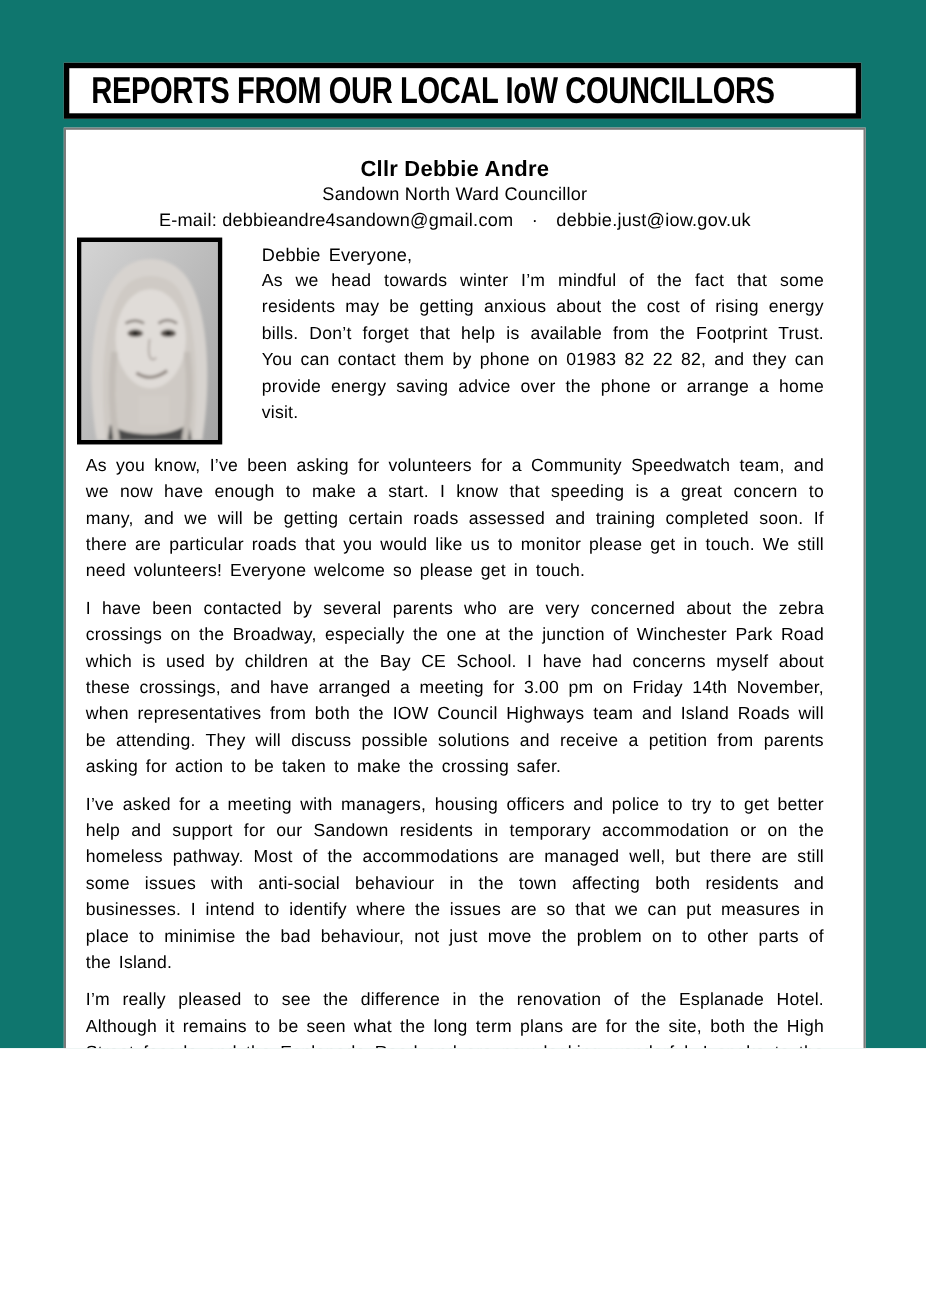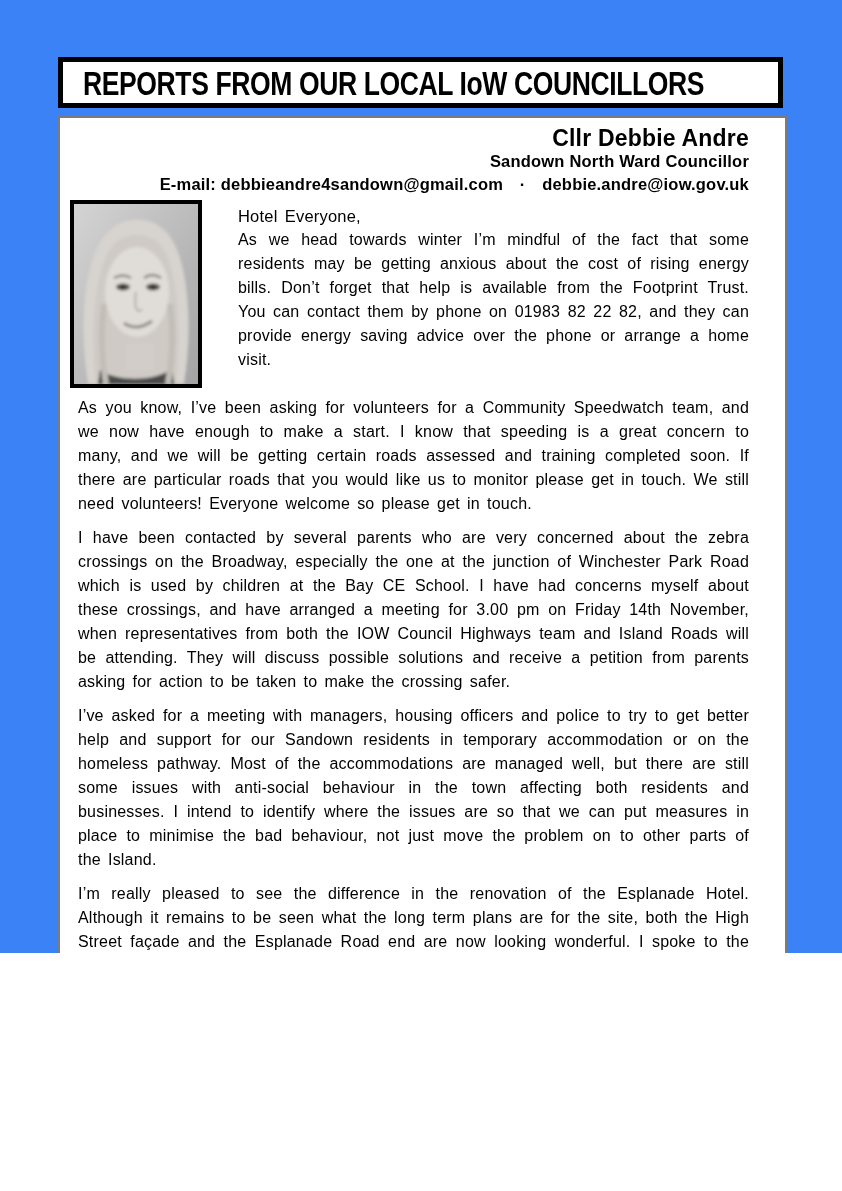--- a/index.html
+++ b/index.html
@@ -1,20 +1,20 @@
 <!DOCTYPE html>
 <html><head>
 <meta charset="utf-8">
 <style>
   html, body { margin: 0; padding: 0; background: #ffffff; }
   .page {
     position: relative;
     width: 842px;
     height: 953px;
-    background: #3b82f6;
+    background: #0f766e;
     overflow: hidden;
     color: #000000;
     font-family: "Liberation Sans", sans-serif;
   }
   .banner {
     position: absolute;
     left: 58px;
     top: 57px;
     width: 725px;
     height: 51px;
@@ -42,29 +42,30 @@
     left: 58px;
     top: 116px;
     width: 729px;
     min-height: 1006px;
     border: 2px solid #7b7b7b;
     box-sizing: border-box;
     background: #ffffff;
     padding: 8px 36px 6px 18px;
   }
   .c-name {
-    text-align: right;
+    text-align: center;
     font-weight: 700;
-    font-size: 23px;
+    font-size: 20px;
     line-height: 24px;
     letter-spacing: 0.2px;
+    margin-top: 16px;
   }
   .c-ward, .c-line {
-    text-align: right;
-    font-weight: 700;
+    text-align: center;
+    font-weight: 400;
     font-size: 16.5px;
     line-height: 23px;
     letter-spacing: 0.2px;
   }
   .photo-frame {
     float: left;
     width: 124px;
     height: 180px;
     border: 4px solid #000000;
     margin: 4px 36px 8px -8px;
@@ -102,21 +103,21 @@
 <div class="page">
 
   <div class="banner">
     <span class="banner-text">REPORTS FROM OUR LOCAL IoW COUNCILLORS</span>
   </div>
 
   <div class="report-box">
 
     <div class="c-name">Cllr Debbie Andre</div>
     <div class="c-ward">Sandown North Ward Councillor</div>
-    <div class="c-line">E-mail: debbieandre4sandown@gmail.com · debbie.andre@iow.gov.uk</div>
+    <div class="c-line">E-mail: debbieandre4sandown@gmail.com · debbie.just@iow.gov.uk</div>
 
     <div class="photo-frame">
       <svg viewBox="0 0 124 180" xmlns="http://www.w3.org/2000/svg">
         <defs>
           <linearGradient id="bgGrad" x1="0" y1="0" x2="1" y2="1">
             <stop offset="0" stop-color="#d4d4d4"></stop>
             <stop offset="1" stop-color="#a3a3a3"></stop>
           </linearGradient>
           <filter id="soft" x="-20%" y="-20%" width="140%" height="140%">
             <feGaussianBlur stdDeviation="1.4"></feGaussianBlur>
@@ -146,21 +147,21 @@
 
           <path d="M50,119 Q63,128 78,117" stroke="#948c86" stroke-width="3" fill="none"></path>
 
           <path d="M30,100 C26,130 28,158 32,180" stroke="#c3beb8" stroke-width="6" fill="none"></path>
           <path d="M96,100 C100,130 98,158 94,180" stroke="#c3beb8" stroke-width="6" fill="none"></path>
         </g>
       </svg>
     </div>
 
 
-    <div class="greeting">Hotel Everyone,</div>
+    <div class="greeting">Debbie Everyone,</div>
 
     <p class="para">As we head towards winter I’m mindful of the fact that some residents may be getting anxious about the cost of rising energy bills. Don’t forget that help is available from the Footprint Trust. You can contact them by phone on 01983 82 22 82, and they can provide energy saving advice over the phone or arrange a home visit.</p>
     <p class="para clear-photo">As you know, I’ve been asking for volunteers for a Community Speedwatch team, and we now have enough to make a start. I know that speeding is a great concern to many, and we will be getting certain roads assessed and training completed soon. If there are particular roads that you would like us to monitor please get in touch. We still need volunteers! Everyone welcome so please get in touch.</p>
     <p class="para">I have been contacted by several parents who are very concerned about the zebra crossings on the Broadway, especially the one at the junction of Winchester Park Road which is used by children at the Bay CE School. I have had concerns myself about these crossings, and have arranged a meeting for 3.00 pm on Friday 14th November, when representatives from both the IOW Council Highways team and Island Roads will be attending. They will discuss possible solutions and receive a petition from parents asking for action to be taken to make the crossing safer.</p>
     <p class="para">I’ve asked for a meeting with managers, housing officers and police to try to get better help and support for our Sandown residents in temporary accommodation or on the homeless pathway. Most of the accommodations are managed well, but there are still some issues with anti-social behaviour in the town affecting both residents and businesses. I intend to identify where the issues are so that we can put measures in place to minimise the bad behaviour, not just move the problem on to other parts of the Island.</p>
     <p class="para">I’m really pleased to see the difference in the renovation of the Esplanade Hotel. Although it remains to be seen what the long term plans are for the site, both the High Street façade and the Esplanade Road end are now looking wonderful. I spoke to the foreman and he has taken real pride in remodelling the window surrounds to match the originals. Work is still ongoing on the seafront face, but a lot of necessary clearance work has already been carried out and I look forward to seeing the improvements take shape.</p>
 
   </div>
 
   <div class="footer-page-number">28</div>

